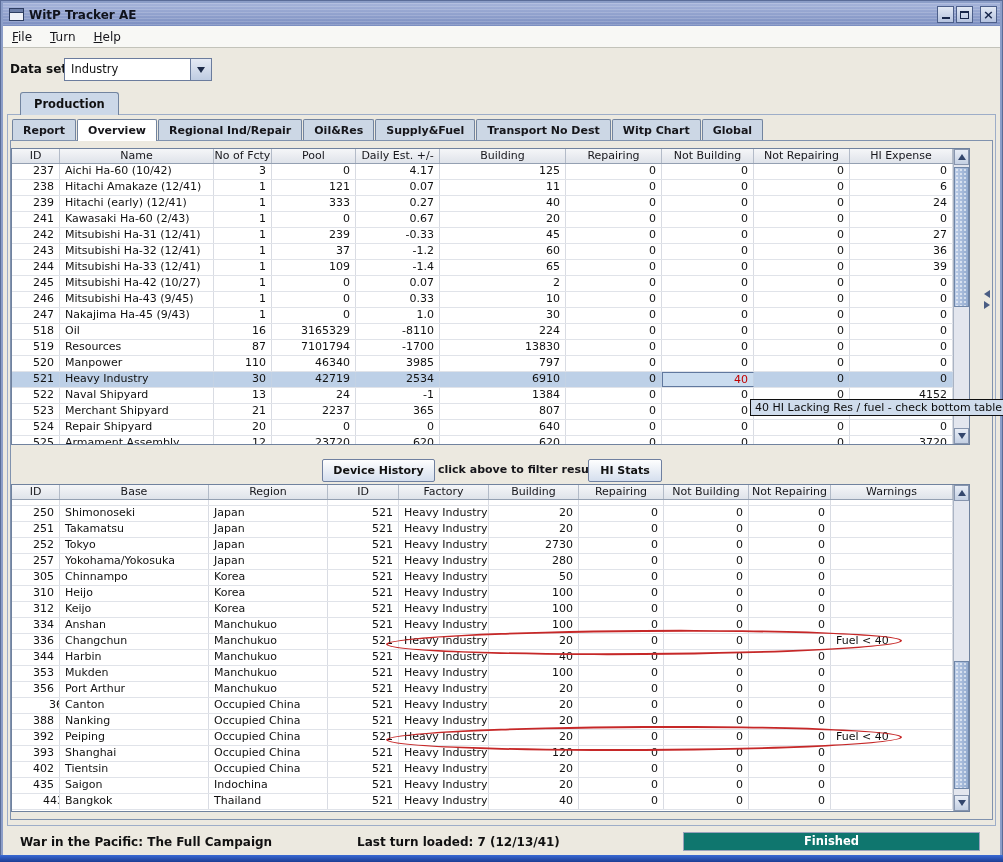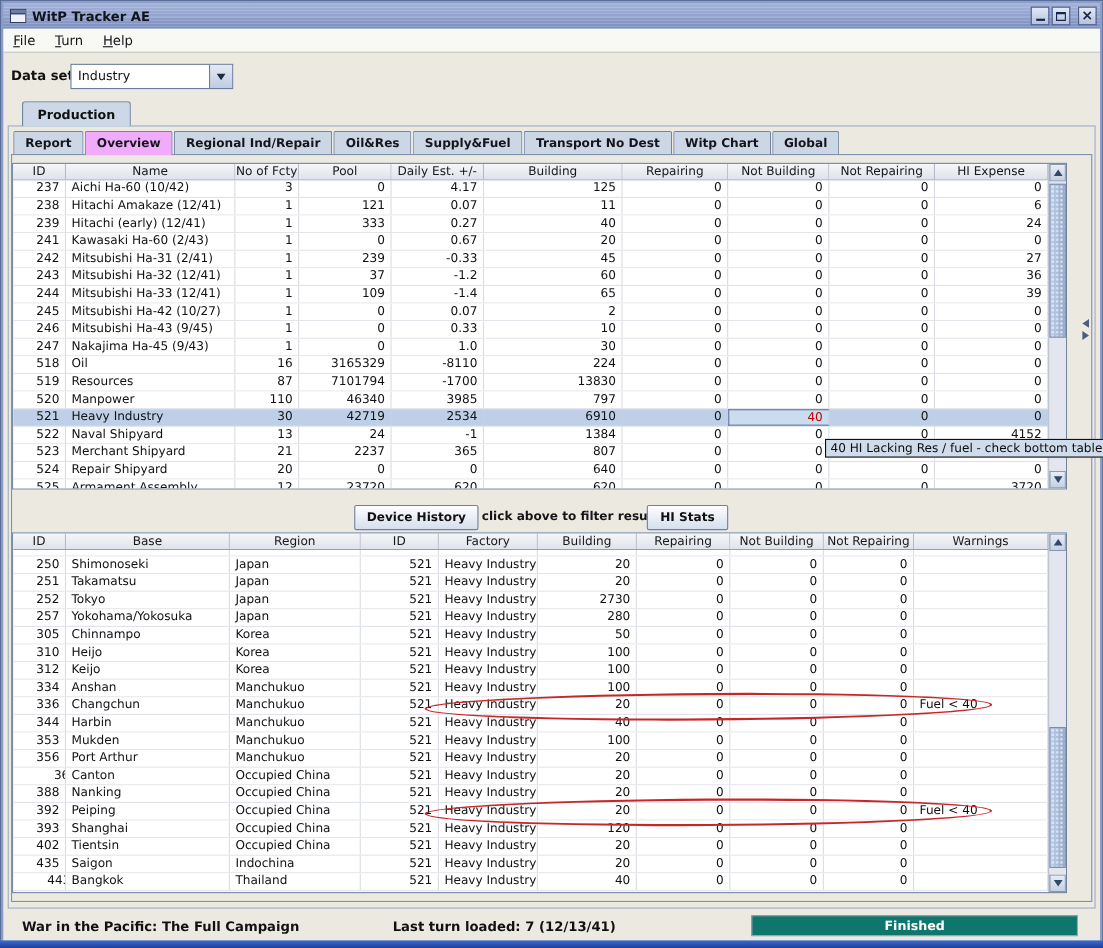--- a/index.html
+++ b/index.html
@@ -45,21 +45,21 @@
   
   .outer-tab{position:absolute;left:20px;top:92px;height:22px;line-height:22px;padding:0 13px;
     background:#ccd8e8;border:1px solid #72849f;border-bottom:none;border-radius:3px 3px 0 0;
     font-size:11.5px;font-weight:bold;color:#111;z-index:3;}
   .outer-content{position:absolute;left:7px;top:114px;width:989px;height:712px;box-sizing:border-box;
     border:1px solid #9dadc8;background:#ece9e0;}
   .inner-tabs{position:absolute;left:12px;top:119px;display:flex;z-index:3;}
   .tab{height:21px;line-height:21px;padding:0 10px;margin-right:1px;background:#ccd7e5;
     border:1px solid #72849f;border-bottom:none;border-radius:2px 2px 0 0;
     font-size:11px;font-weight:bold;color:#15151a;box-sizing:border-box;}
-  .tab.selected{background:#f0abfc;height:22px;z-index:4;}
+  .tab.selected{background:#ffffff;height:22px;z-index:4;}
   .inner-content{position:absolute;left:10px;top:140px;width:983px;height:680px;box-sizing:border-box;
     border:1px solid #8092ae;background:#ece9e0;}
 
   
   .table-panel{position:absolute;background:#fff;border:1px solid #70829e;box-sizing:border-box;overflow:hidden;}
   .panel-top{left:11px;top:148px;width:959px;height:297px;}
   .panel-bottom{left:11px;top:484px;width:959px;height:328px;}
   .thead{display:flex;height:15px;width:941px;border-bottom:1px solid #94a0b2;box-sizing:border-box;}
   .th{box-sizing:border-box;height:14px;line-height:14px;font-size:11px;color:#17171c;text-align:center;
     background:linear-gradient(#f5f6f8,#dfe3ea);border-right:1px solid #b3bbc8;overflow:hidden;white-space:nowrap;}
@@ -224,21 +224,21 @@
           <div class="td ar" style="width: 84px;">0</div>
           <div class="td ar" style="width: 84px;">0.67</div>
           <div class="td ar" style="width: 126px;">20</div>
           <div class="td ar" style="width: 96px;">0</div>
           <div class="td ar" style="width: 92px;">0</div>
           <div class="td ar" style="width: 96px;">0</div>
           <div class="td ar" style="width: 103px;">0</div>
         </div>
         <div class="tr">
           <div class="td ar" style="width: 48px;">242</div>
-          <div class="td al" style="width: 154px;">Mitsubishi Ha-31  (2/41)</div>
+          <div class="td al" style="width: 154px;">Mitsubishi Ha-31  (12/41)</div>
           <div class="td ar" style="width: 58px;">1</div>
           <div class="td ar" style="width: 84px;">239</div>
           <div class="td ar" style="width: 84px;">-0.33</div>
           <div class="td ar" style="width: 126px;">45</div>
           <div class="td ar" style="width: 96px;">0</div>
           <div class="td ar" style="width: 92px;">0</div>
           <div class="td ar" style="width: 96px;">0</div>
           <div class="td ar" style="width: 103px;">27</div>
         </div>
         <div class="tr">

